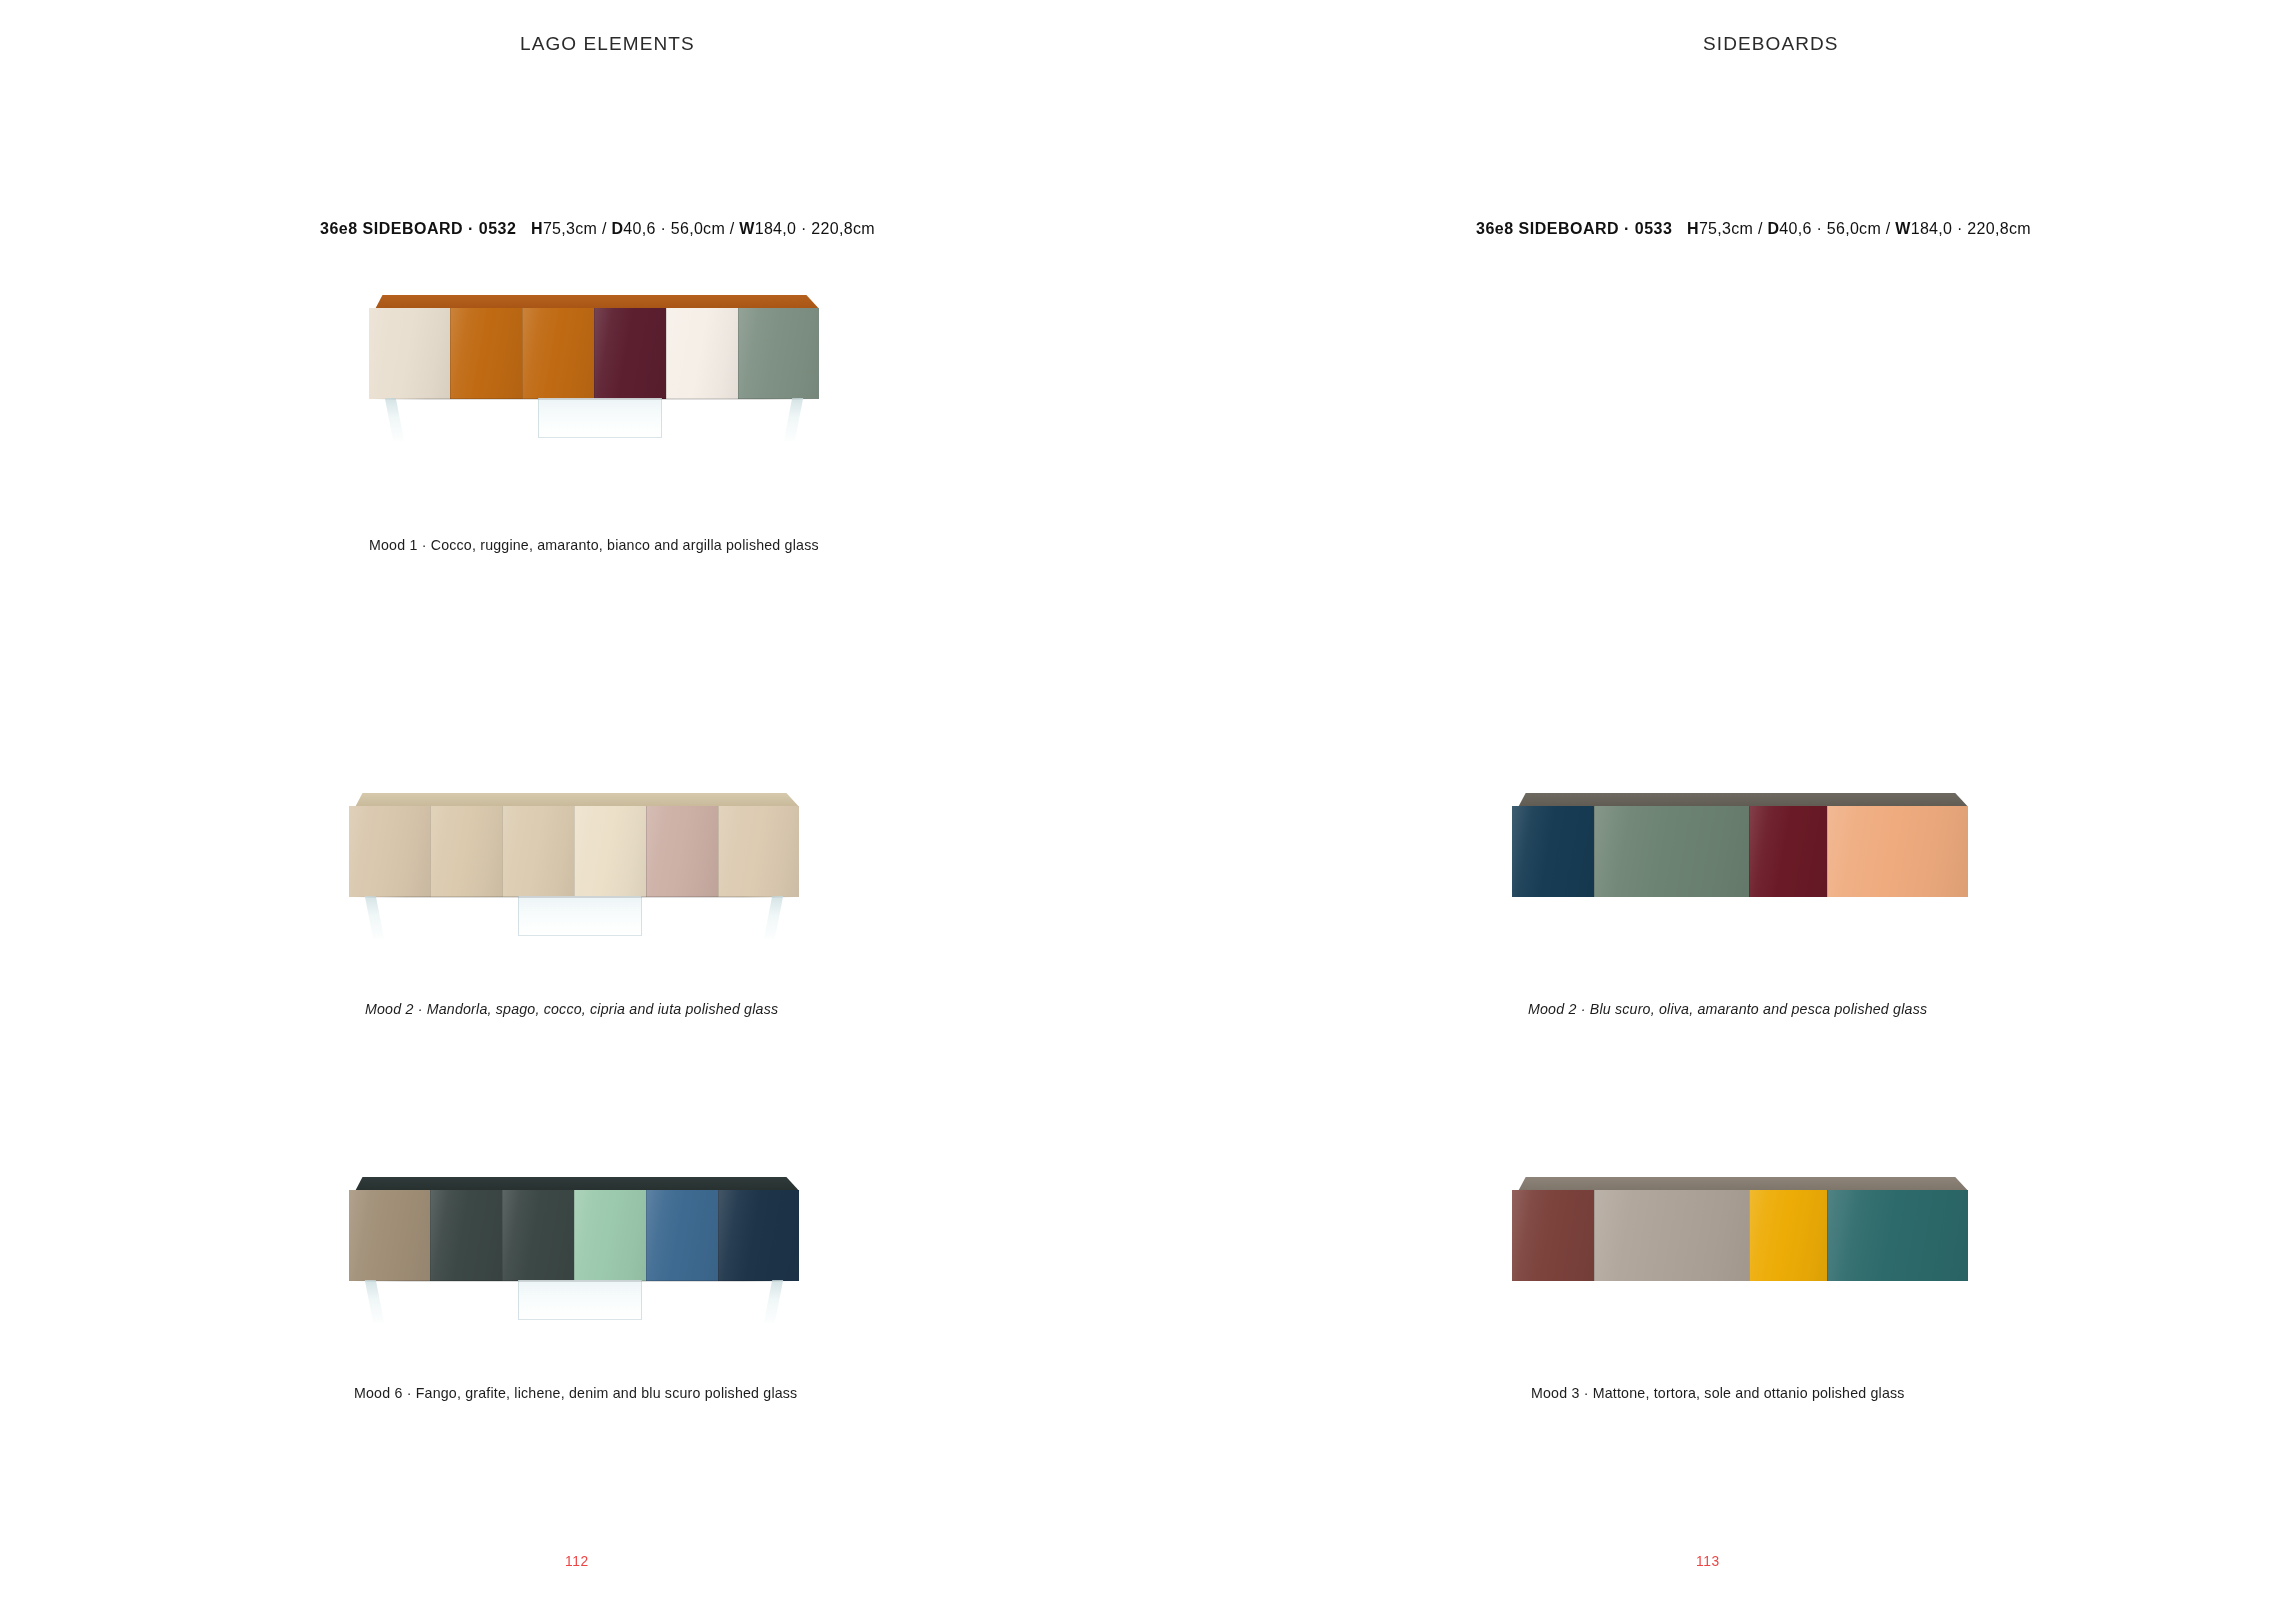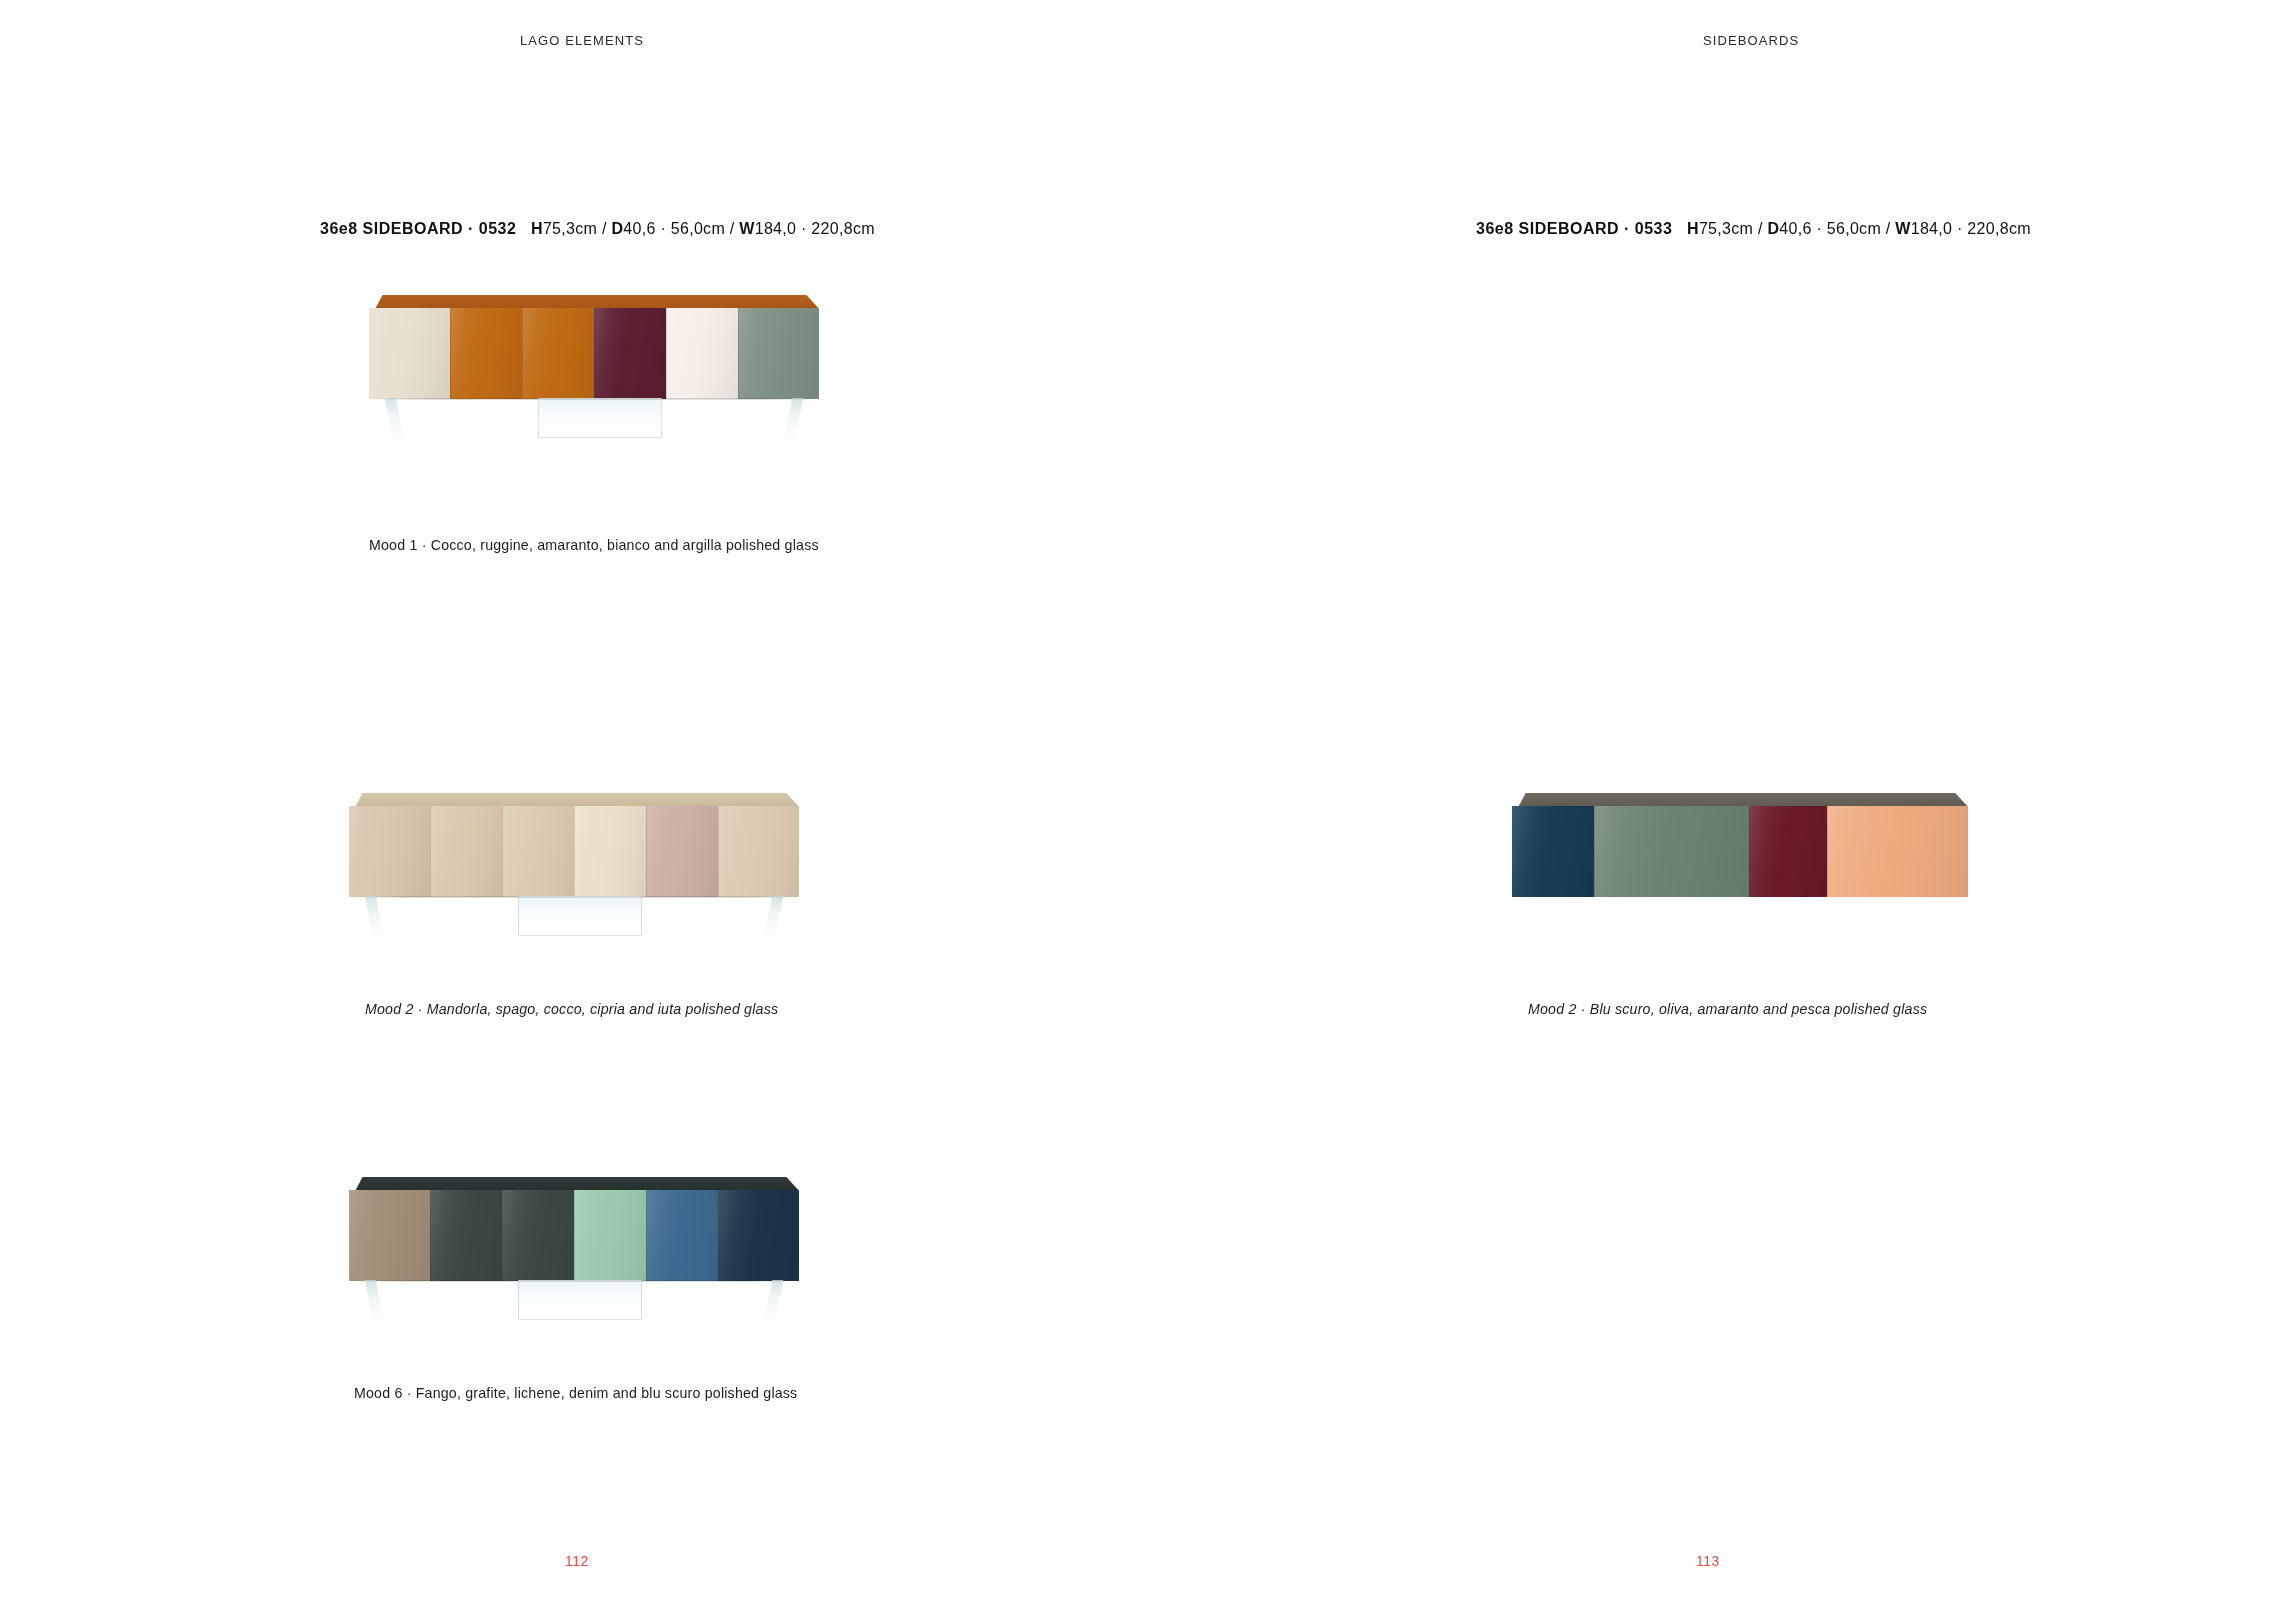--- a/index.html
+++ b/index.html
@@ -25,21 +25,21 @@
     position: relative;
     width: 1147px;
     height: 1623px;
     box-sizing: border-box;
   }
 
   
   .running-head {
     position: absolute;
     top: 33px;
-    font-size: 13px;
+    font-size: 19px;
     letter-spacing: 1.1px;
     font-weight: 500;
     color: #2a2a2a;
     white-space: nowrap;
   }
   .page-left .running-head  { left: 520px; }
   .page-right .running-head { left: 1703px; }
   .page-right .running-head { left: 556px; }
 
   
@@ -329,17 +329,41 @@
               </div>
               <div class="panel" style="flex: 31 0 0px; background: rgb(239, 171, 126);">
                 <div class="sheen"></div>
               </div>
             </div>
           </div>
         </div>
       <div class="caption" style="left:381px; top:208px;">Mood 2 · Blu scuro, oliva, amaranto and pesca polished glass</div>
     </div>
 
+    <div class="product product-3">
+      <div class="stage">
+          <div class="sideboard" style="left: 365px; width: 456px;">
+            <div class="sb-top">
+              <div class="top-face" style="background: linear-gradient(rgb(142, 132, 121) 0%, rgb(125, 116, 106) 100%); clip-path: polygon(1.4% 100%, 3% 0%, 97.2% 0%, 100% 100%);"></div>
+            </div>
+            <div class="sb-body">
+              <div class="panel" style="flex: 18 0 0px; background: rgb(124, 66, 60);">
+                <div class="sheen"></div>
+              </div>
+              <div class="panel" style="flex: 34 0 0px; background: rgb(174, 163, 152);">
+                <div class="sheen"></div>
+              </div>
+              <div class="panel" style="flex: 17 0 0px; background: rgb(237, 172, 6);">
+                <div class="sheen"></div>
+              </div>
+              <div class="panel" style="flex: 31 0 0px; background: rgb(45, 106, 107);">
+                <div class="sheen"></div>
+              </div>
+            </div>
+          </div>
+        </div>
+      <div class="caption" style="left:384px; top:208px;">Mood 3 · Mattone, tortora, sole and ottanio polished glass</div>
+    </div>
 
     <div class="folio">113</div>
   </div>
 </div>
 
 
 </body></html>

